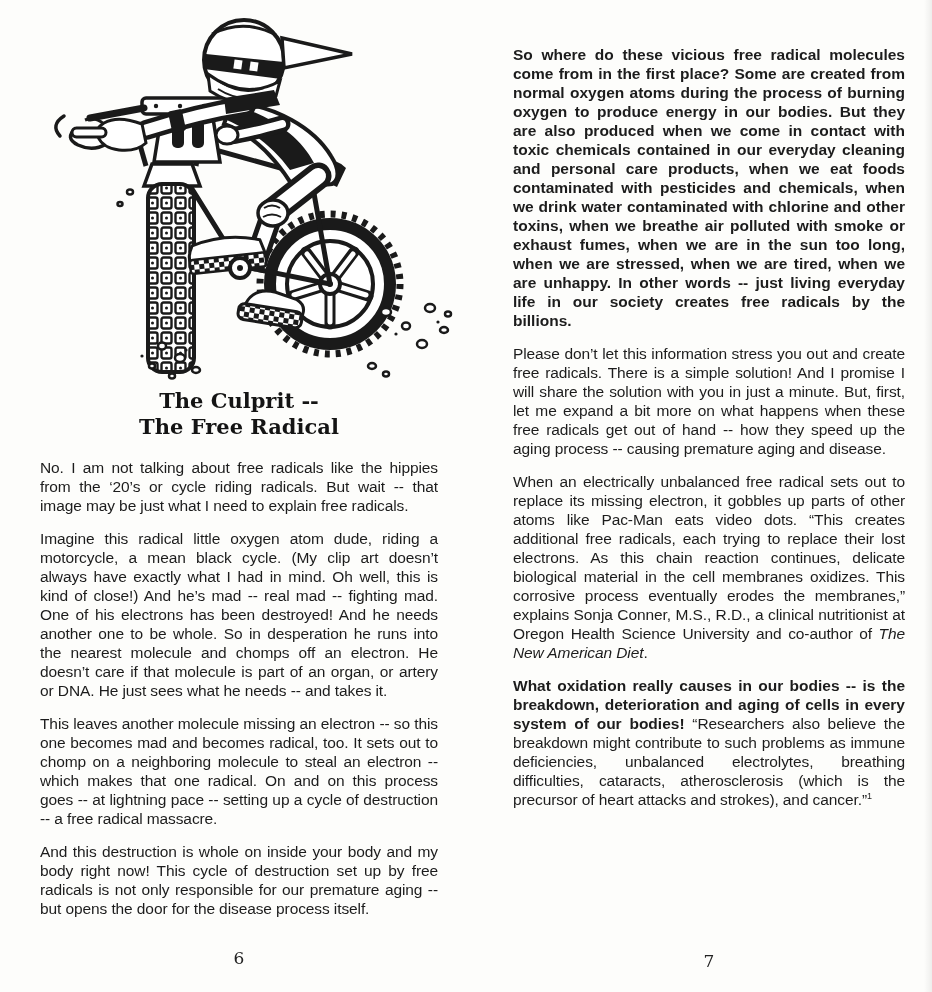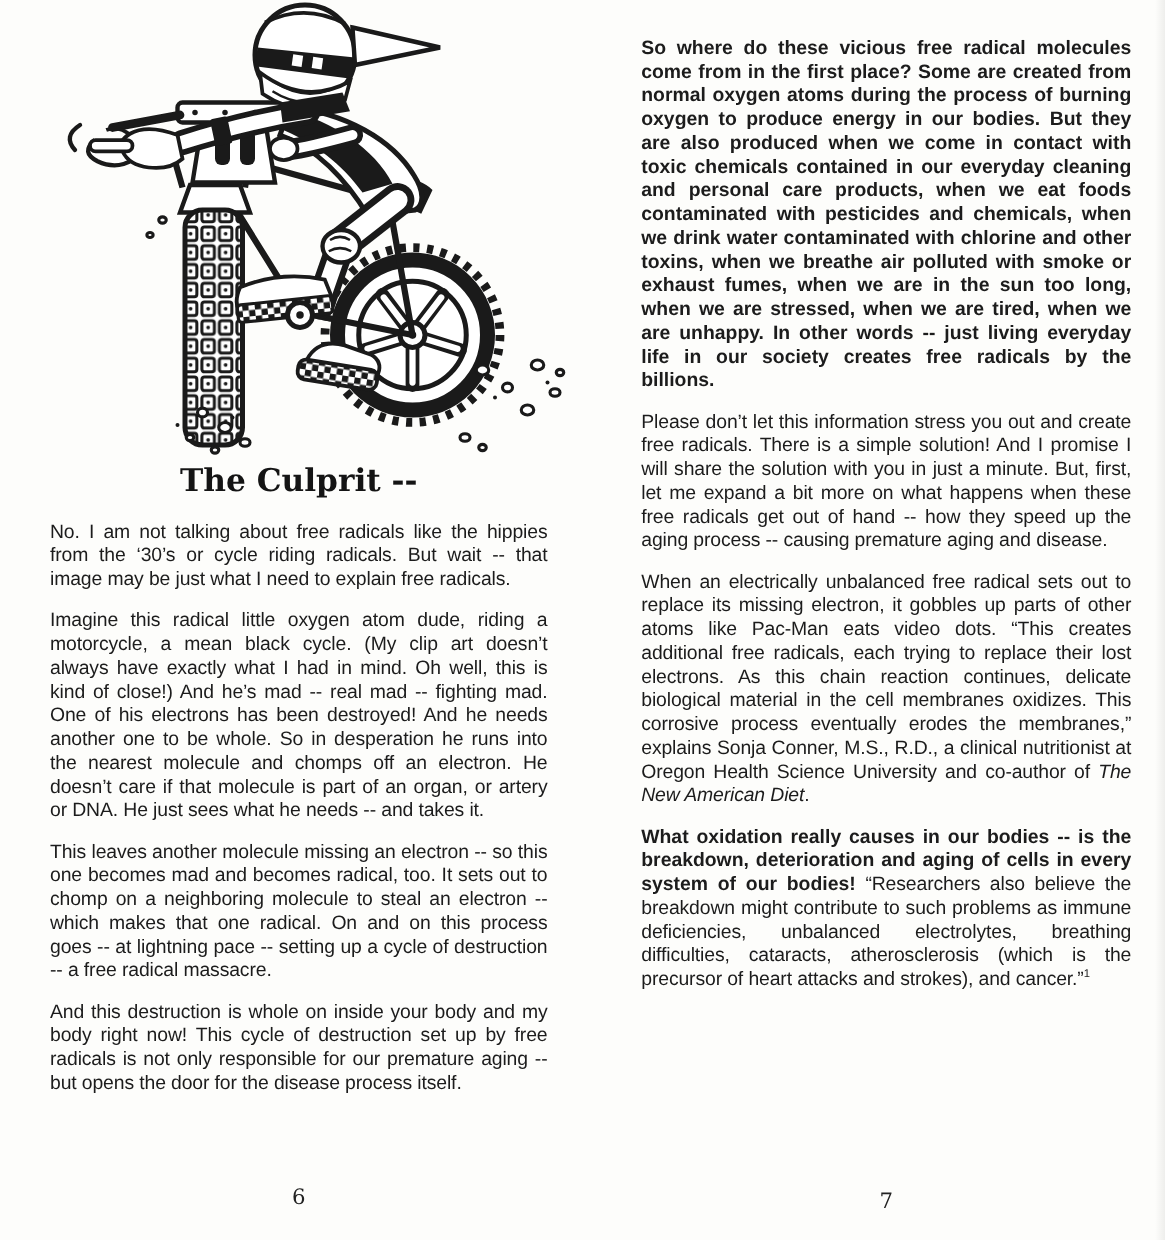--- a/index.html
+++ b/index.html
@@ -7,28 +7,28 @@
     position:relative; width:932px; height:992px;
     background:#fdfdfb; overflow:hidden;
     font-family:"Liberation Sans", sans-serif;
     color:#1c1c1c;
   }
   .page::after {
     content:""; position:absolute; top:0; right:0; width:8px; height:100%;
     background:linear-gradient(to right, rgba(0,0,0,0), rgba(0,0,0,0.06));
     pointer-events:none;
   }
-  .col { position:absolute; top:0; }
+  .col { position:absolute; top:16px; }
   .col-left  { left:40px;  width:398px; }
   .col-right { left:513px; width:392px; padding-top:29px; }
   .illo { width:420px; margin-left:-6px; }
   .illo svg { display:block; }
   .caption {
     font-family:"DejaVu Serif", serif; font-weight:bold;
-    font-size:25px; line-height:26px; text-align:center;
+    font-size:21px; line-height:26px; text-align:center;
     color:#141414; margin:4px 0 18px 0;
   }
   p.body {
     font-size:15.5px; line-height:19px; text-align:justify;
     margin:0 0 14px 0; letter-spacing:-0.1px;
   }
   p.body.bold, span.bold { font-weight:bold; letter-spacing:0; }
   span.italic { font-style:italic; }
   sup.fnote { font-size:9px; line-height:0; vertical-align:super; }
   .pagenum {
@@ -189,23 +189,24 @@
           <circle cx="362" cy="318" r="1.6" fill="#1a1a1a" stroke="none"></circle>
           <circle cx="404" cy="306" r="1.6" fill="#1a1a1a" stroke="none"></circle>
           <circle cx="152" cy="334" r="1.6" fill="#1a1a1a" stroke="none"></circle>
           <circle cx="108" cy="340" r="1.6" fill="#1a1a1a" stroke="none"></circle>
         </g>
       </svg>
     </div>
 
     <div class="caption">
       <div>The Culprit --</div>
+      <div>The Free Radical</div>
     </div>
 
-    <p class="body">No. I am not talking about free radicals like the hippies from the ‘30’s or cycle riding radicals. But wait -- that image may be just what I need to explain free radicals.</p>
+    <p class="body">No. I am not talking about free radicals like the hippies from the ‘20’s or cycle riding radicals. But wait -- that image may be just what I need to explain free radicals.</p>
     <p class="body">Imagine this radical little oxygen atom dude, riding a motorcycle, a mean black cycle. (My clip art doesn’t always have exactly what I had in mind. Oh well, this is kind of close!) And he’s mad -- real mad -- fighting mad. One of his electrons has been destroyed! And he needs another one to be whole. So in desperation he runs into the nearest molecule and chomps off an electron. He doesn’t care if that molecule is part of an organ, or artery or DNA. He just sees what he needs -- and takes it.</p>
     <p class="body">This leaves another molecule missing an electron -- so this one becomes mad and becomes radical, too. It sets out to chomp on a neighboring molecule to steal an electron -- which makes that one radical. On and on this process goes -- at lightning pace -- setting up a cycle of destruction -- a free radical massacre.</p>
     <p class="body">And this destruction is whole on inside your body and my body right now! This cycle of destruction set up by free radicals is not only responsible for our premature aging -- but opens the door for the disease process itself.</p>
   </div>
 
   <div class="col col-right">
     <p class="body bold">So where do these vicious free radical molecules come from in the first place? Some are created from normal oxygen atoms during the process of burning oxygen to produce energy in our bodies. But they are also produced when we come in contact with toxic chemicals contained in our everyday cleaning and personal care products, when we eat foods contaminated with pesticides and chemicals, when we drink water contaminated with chlorine and other toxins, when we breathe air polluted with smoke or exhaust fumes, when we are in the sun too long, when we are stressed, when we are tired, when we are unhappy. In other words -- just living everyday life in our society creates free radicals by the billions.</p>
     <p class="body">Please don’t let this information stress you out and create free radicals. There is a simple solution! And I promise I will share the solution with you in just a minute. But, first, let me expand a bit more on what happens when these free radicals get out of hand -- how they speed up the aging process -- causing premature aging and disease.</p>
     <p class="body"><span>When an electrically unbalanced free radical sets out to replace its missing electron, it gobbles up parts of other atoms like Pac-Man eats video dots. “This creates additional free radicals, each trying to replace their lost electrons. As this chain reaction continues, delicate biological material in the cell membranes oxidizes. This corrosive process eventually erodes the membranes,” explains Sonja Conner, M.S., R.D., a clinical nutritionist at Oregon Health Science University and co-author of </span><span class="italic">The New American Diet</span><span>.</span></p>
     <p class="body"><span class="bold">What oxidation really causes in our bodies -- is the breakdown, deterioration and aging of cells in every system of our bodies! </span><span>“Researchers also believe the breakdown might contribute to such problems as immune deficiencies, unbalanced electrolytes, breathing difficulties, cataracts, atherosclerosis (which is the precursor of heart attacks and strokes), and cancer.”</span><sup class="fnote">1</sup></p>

